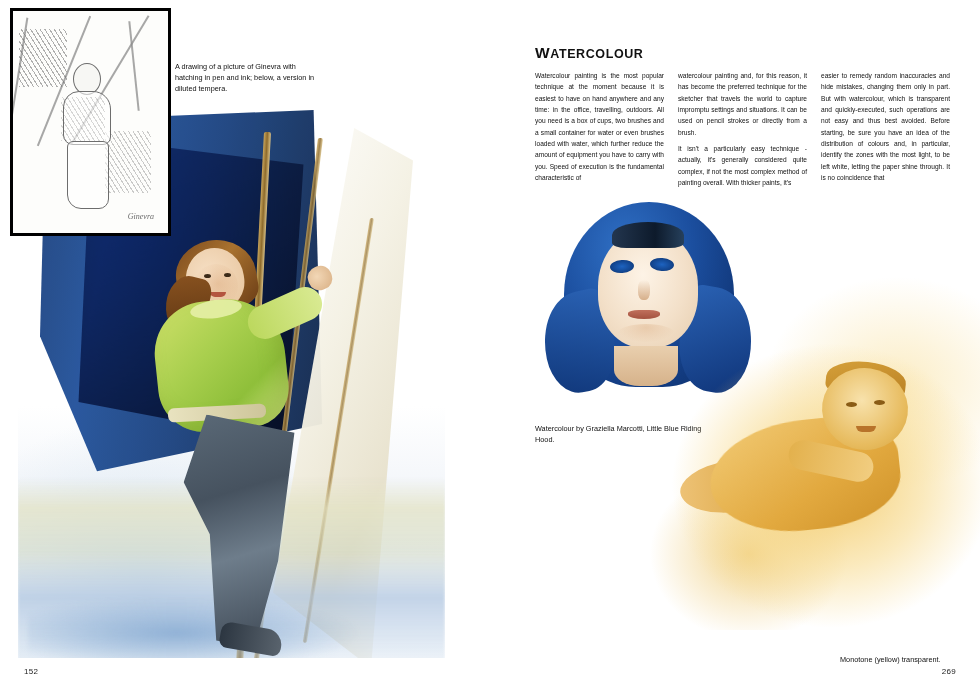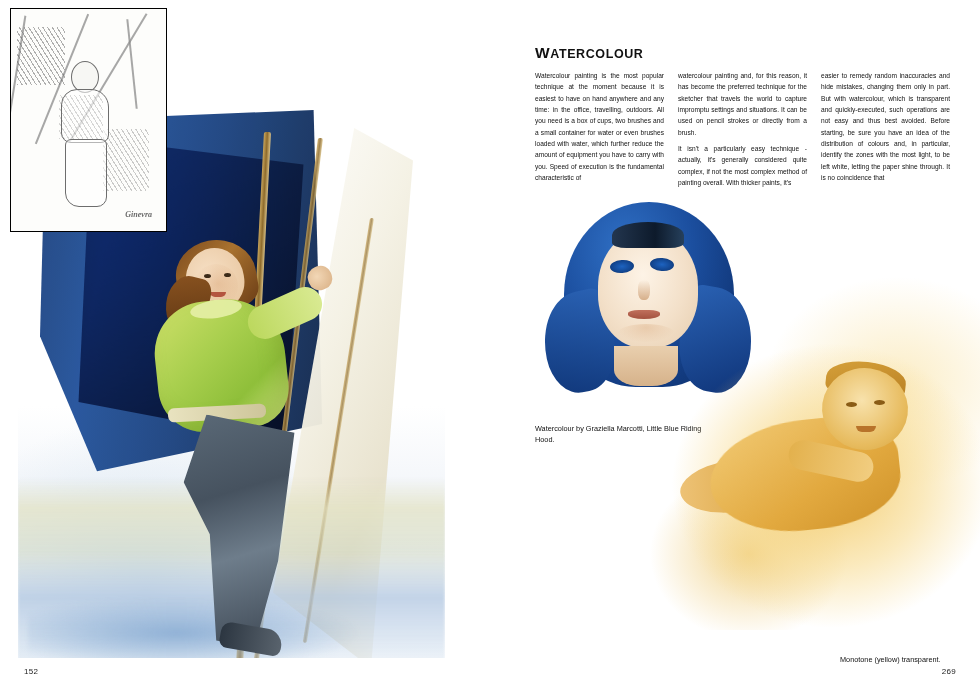--- a/index.html
+++ b/index.html
@@ -178,23 +178,22 @@
     position: absolute; left: 30px; top: 158px; width: 98px; height: 14px;
     background: linear-gradient(90deg, #e9e3c0, #cdc59a); border-radius: 6px; transform: rotate(-3deg);
   }
 
   
   .sketch-box {
     position: absolute;
     left: 10px; top: 8px;
     width: 155px; height: 222px;
     background: #fdfdfb;
-    border: 1px solid #000000;
+    border: 3px solid #000000;
     overflow: hidden;
-    font-weight: bold;
   }
   .sk-line {
     position: absolute;
     background: #8a8a8a;
     opacity: .75;
   }
   .sk-figure {
     position: absolute;
     left: 38px; top: 52px;
     width: 78px; height: 150px;
@@ -454,20 +453,21 @@
       <div class="sk-hatch" style="left:92px; top:120px; width:46px; height:62px; opacity:.65;"></div>
       <div class="sk-figure">
         <div class="sk-head"></div>
         <div class="sk-body"></div>
         <div class="sk-legs"></div>
         <div class="sk-hatch" style="left:10px; top:34px; width:44px; height:44px; opacity:.5;"></div>
       </div>
       <div class="sig">Ginevra</div>
     </div>
 
+    <div class="caption-sketch">A drawing of a picture of Ginevra with hatching in pen and ink; below, a version in diluted tempera.</div>
 
     <div class="folio folio-left">152</div>
   </div>
 
   <div class="page-right">
 
     <div class="section-title"><span class="cap">W</span><span>ATERCOLOUR</span></div>
 
     <div class="columns">
       <div class="col">

